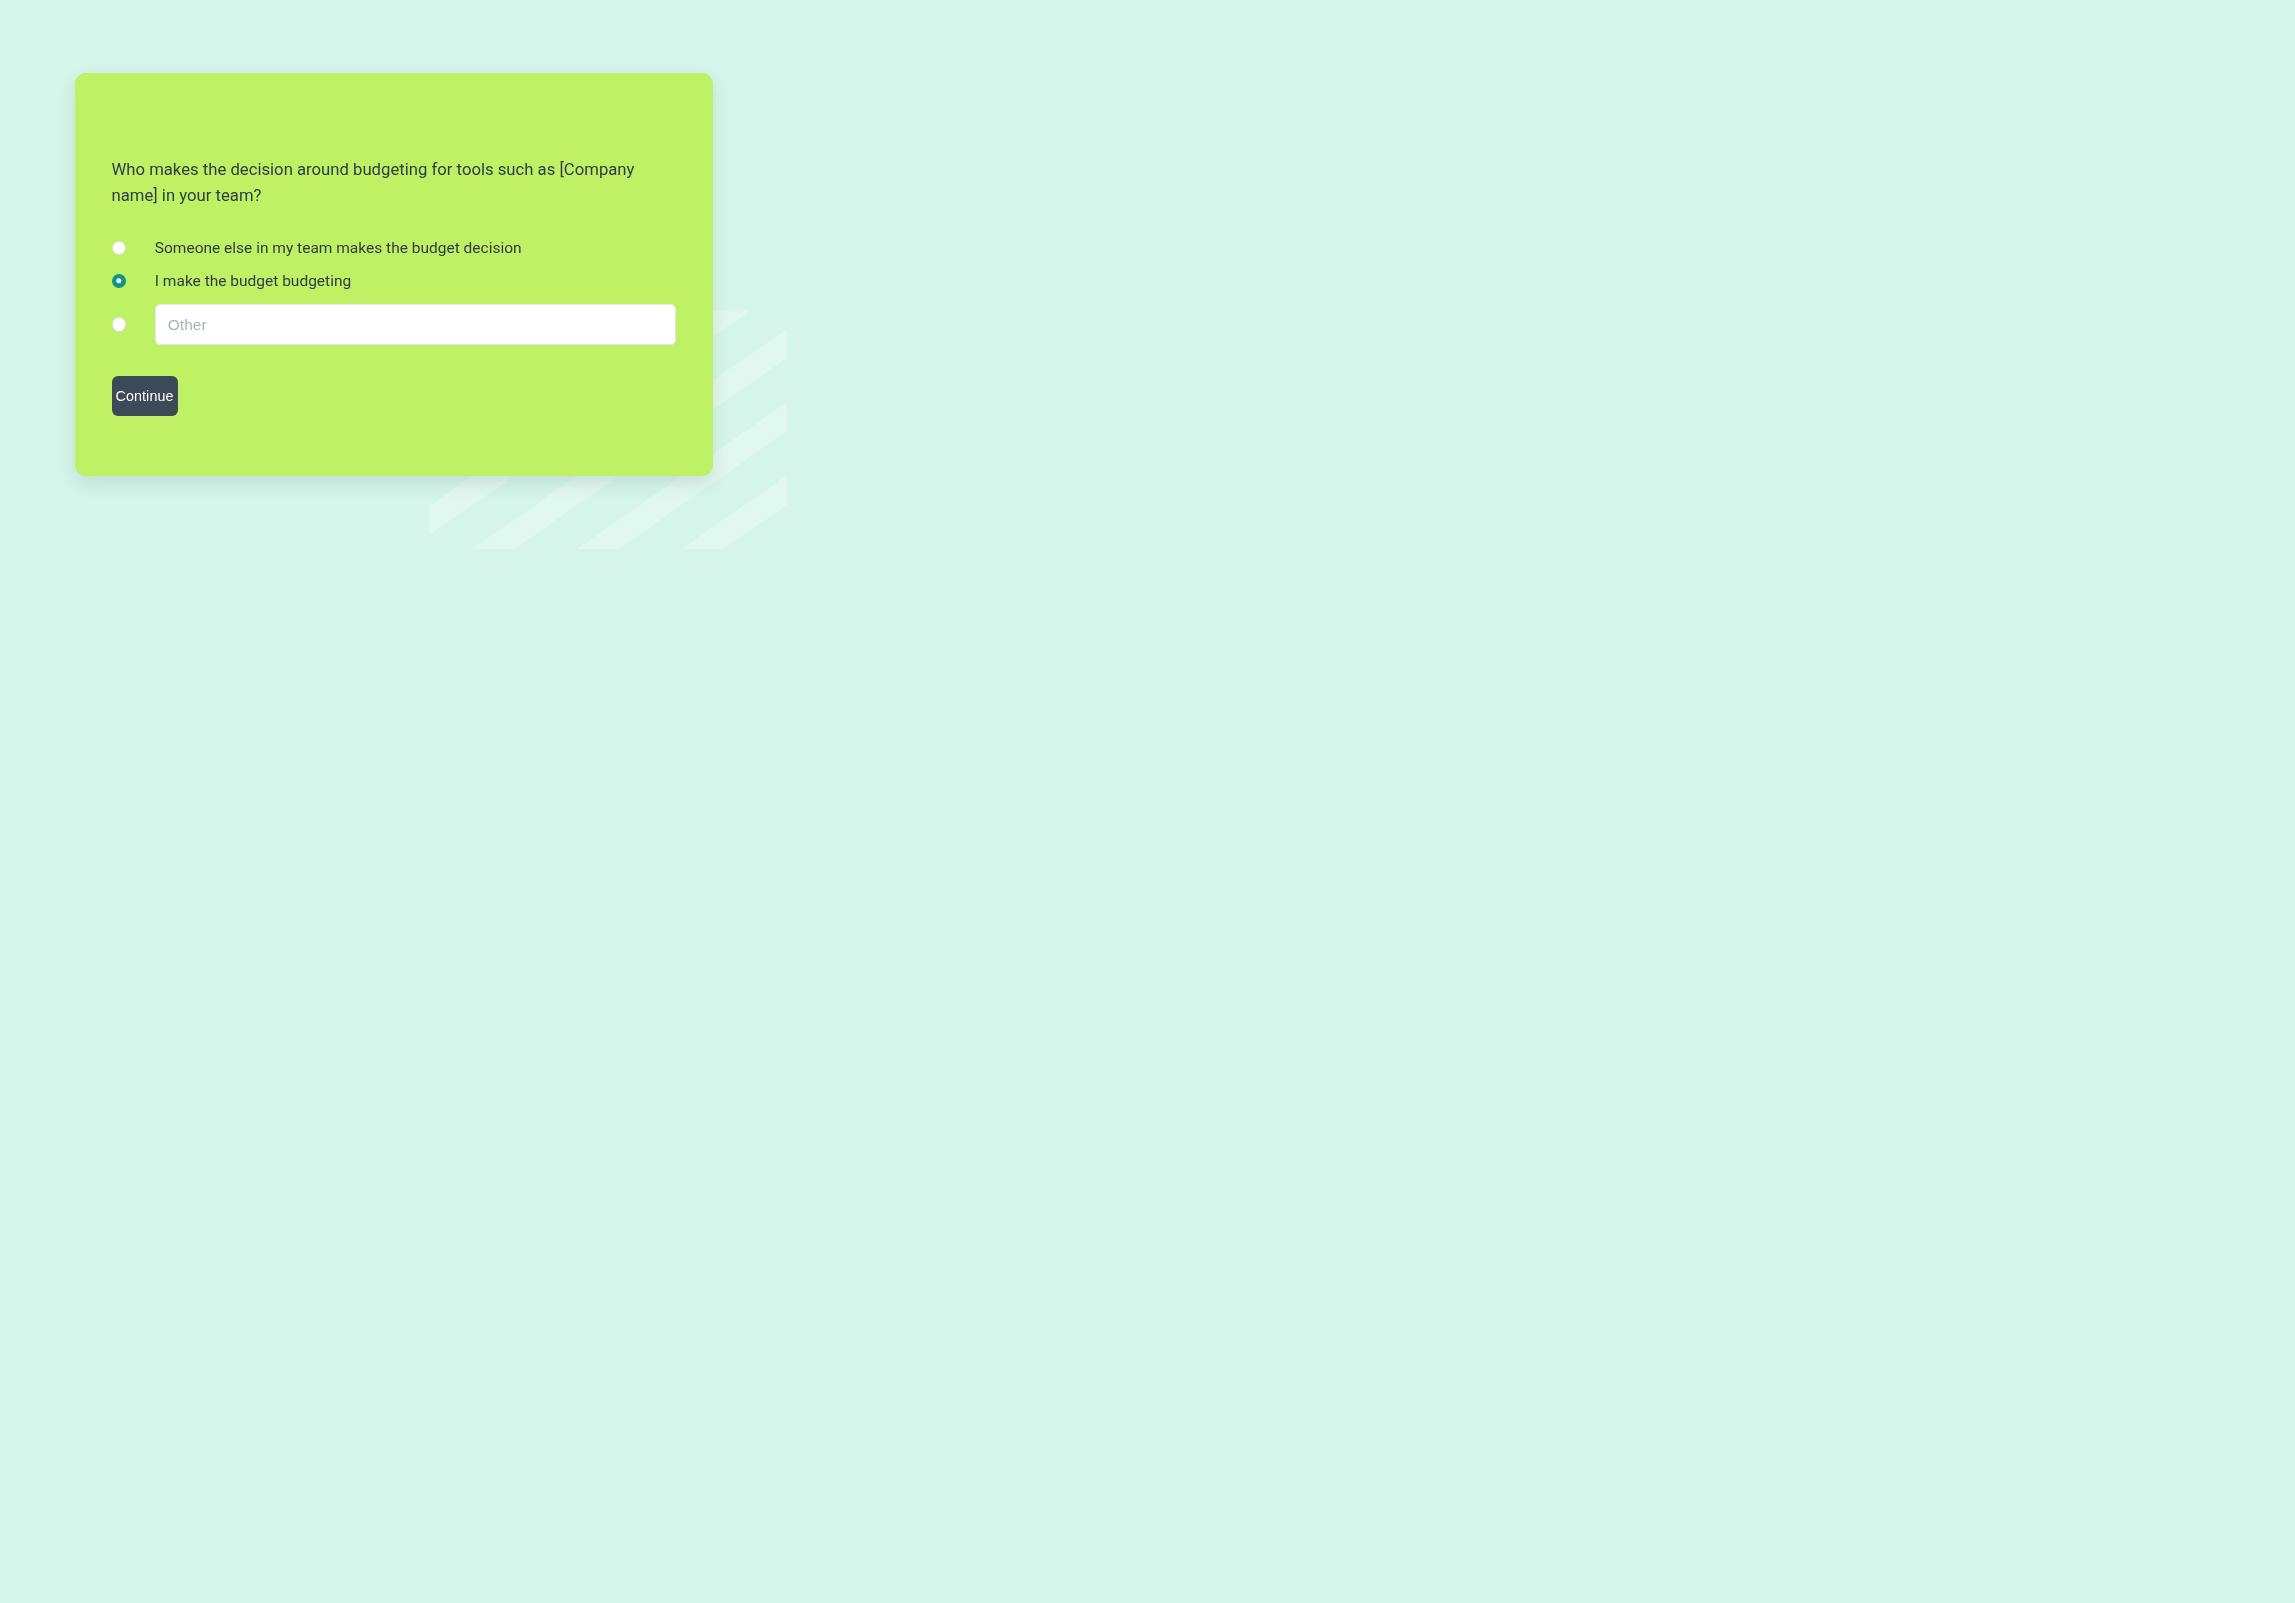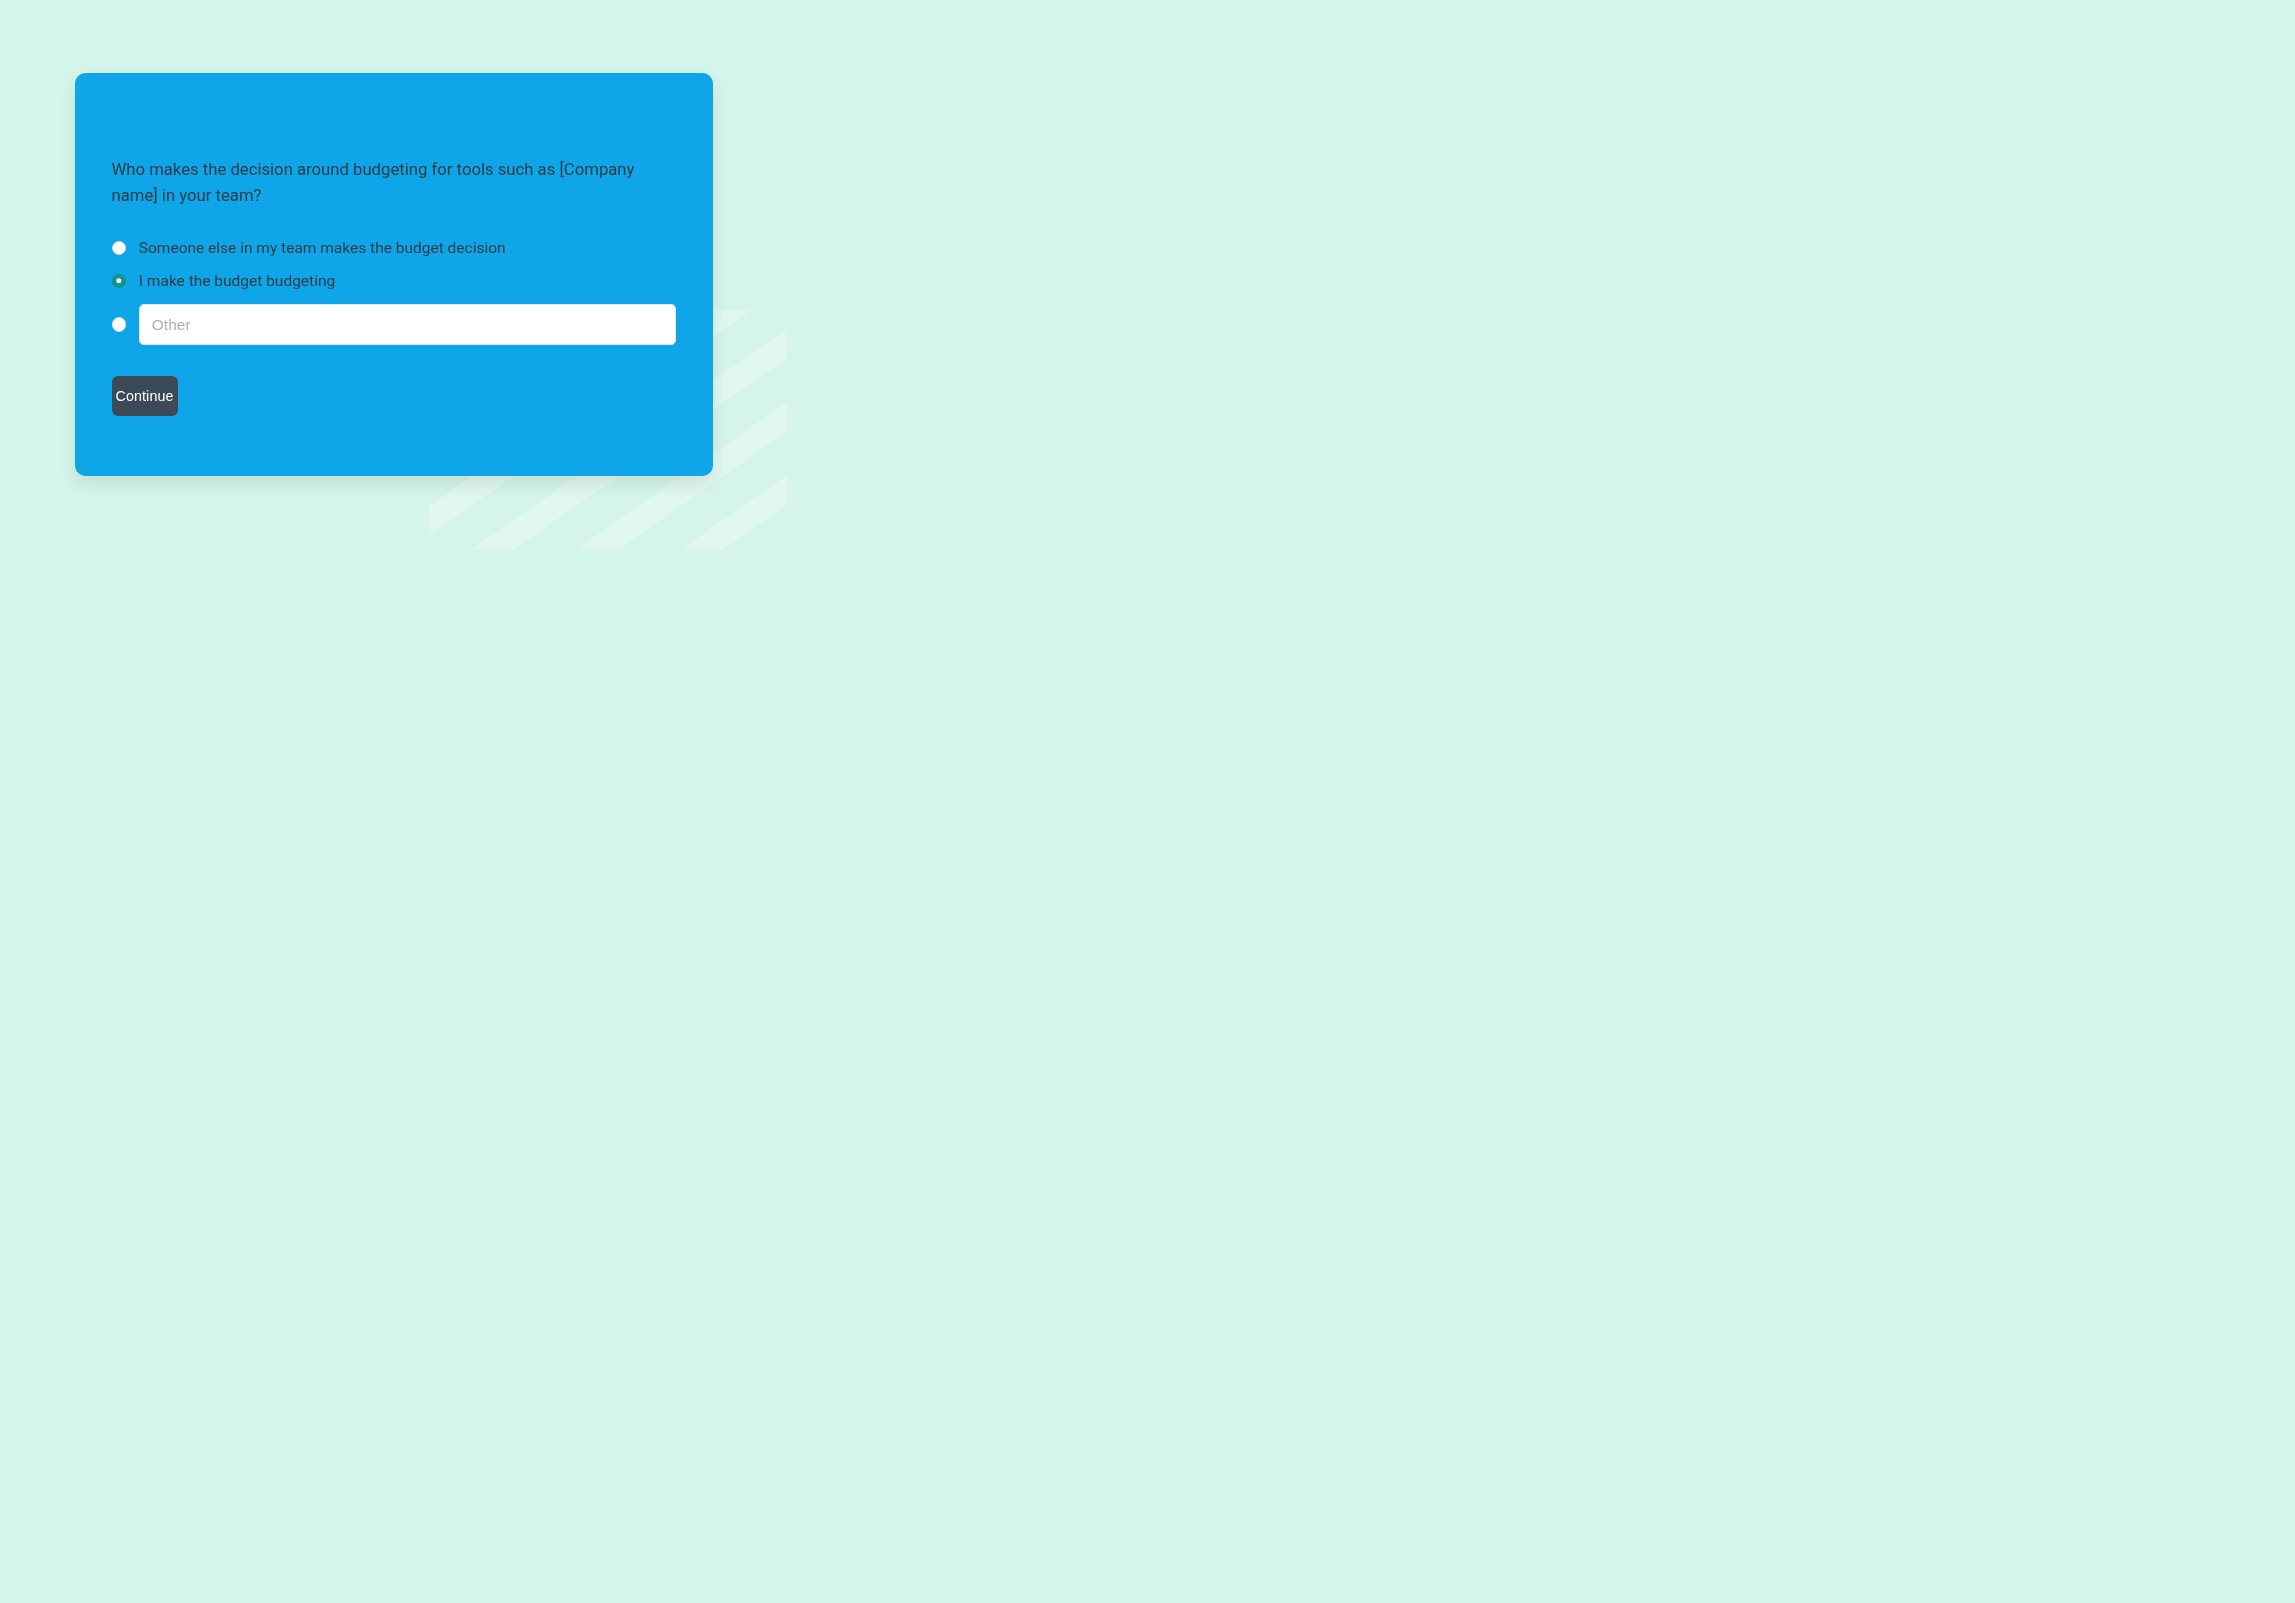--- a/index.html
+++ b/index.html
@@ -32,21 +32,21 @@
         -35deg,
         rgba(255,255,255,0.25) 0px,
         rgba(255,255,255,0.25) 24px,
         rgba(213,245,234,0) 24px,
         rgba(213,245,234,0) 60px
       );
       pointer-events: none;
     }
 
     .card {
-      background: #0ea5e9;
+      background: #bef264;
       width: 638px;
       border-radius: 10.8px;
       box-shadow: 0 7.2px 16.7px rgba(20, 40, 40, 0.1);
       padding: 84px 37px 60px 37px;
       position: relative;
       z-index: 1;
     }
 
     .question {
       font-size: 16.7px;
@@ -60,21 +60,21 @@
     .options {
       display: flex;
       flex-direction: column;
       gap: 13px;
       margin-bottom: 31px;
     }
 
     .option {
       display: flex;
       align-items: center;
-      gap: 13px;
+      gap: 29px;
     }
 
     .radio {
       flex: 0 0 auto;
       width: 14.3px;
       height: 14.3px;
       border-radius: 50%;
       border: 1.2px solid #d6dde2;
       background: #fff;
       position: relative;

